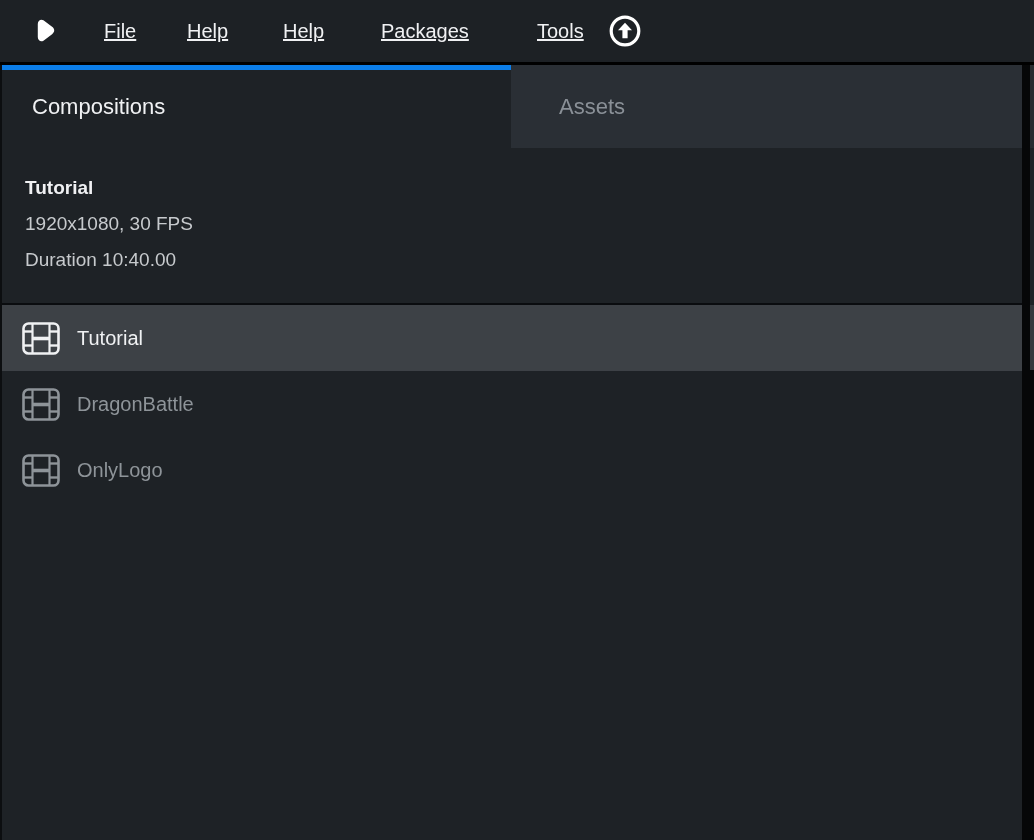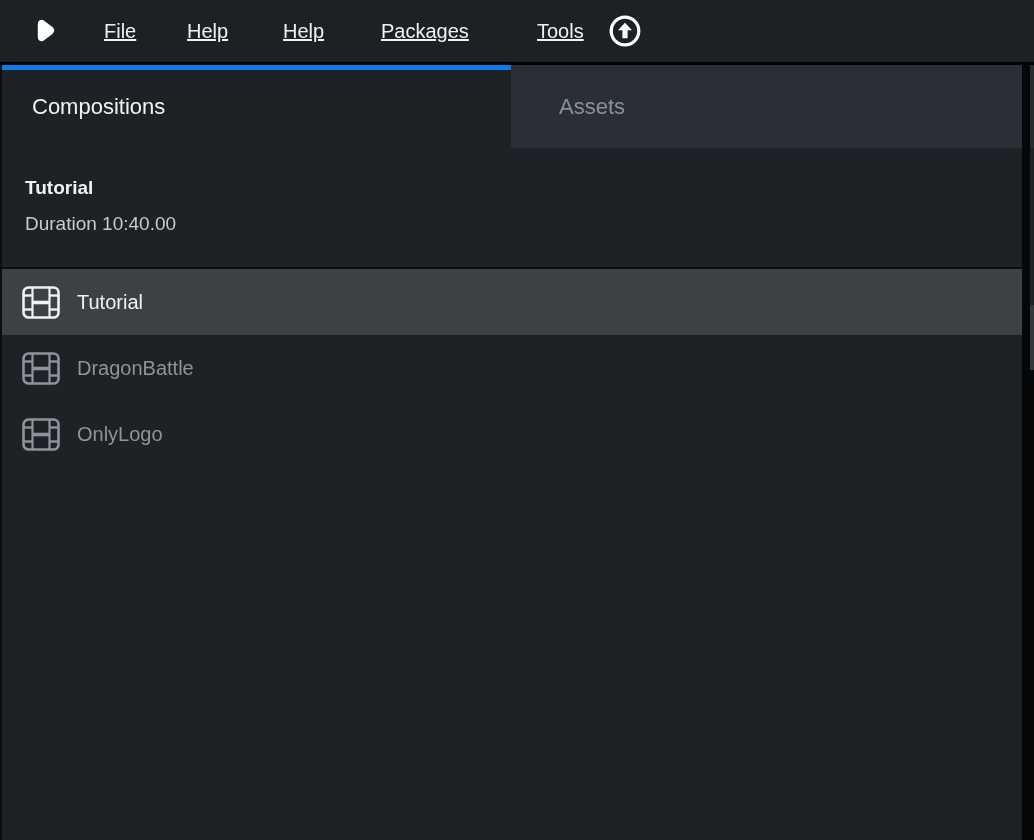--- a/index.html
+++ b/index.html
@@ -102,20 +102,21 @@
       <span class="tab-label">Compositions</span>
     </div>
     <div class="tab tab-assets">
       <span class="tab-label">Assets</span>
     </div>
     <div class="tab-active-indicator"></div>
   </div>
 
   <div class="comp-info">
     <div class="name">Tutorial</div>
+    <div class="meta">1920x1080, 30 FPS</div>
     <div class="meta">Duration 10:40.00</div>
   </div>
 
   <div class="comp-list">
 
     <div class="comp-row selected">
       <span class="film-icon">
         <svg viewBox="0 0 38 33" width="38" height="33">
           <g stroke="currentColor" fill="none">
             <rect x="1.5" y="1.5" width="35" height="30" rx="5" stroke-width="2.6"></rect>

